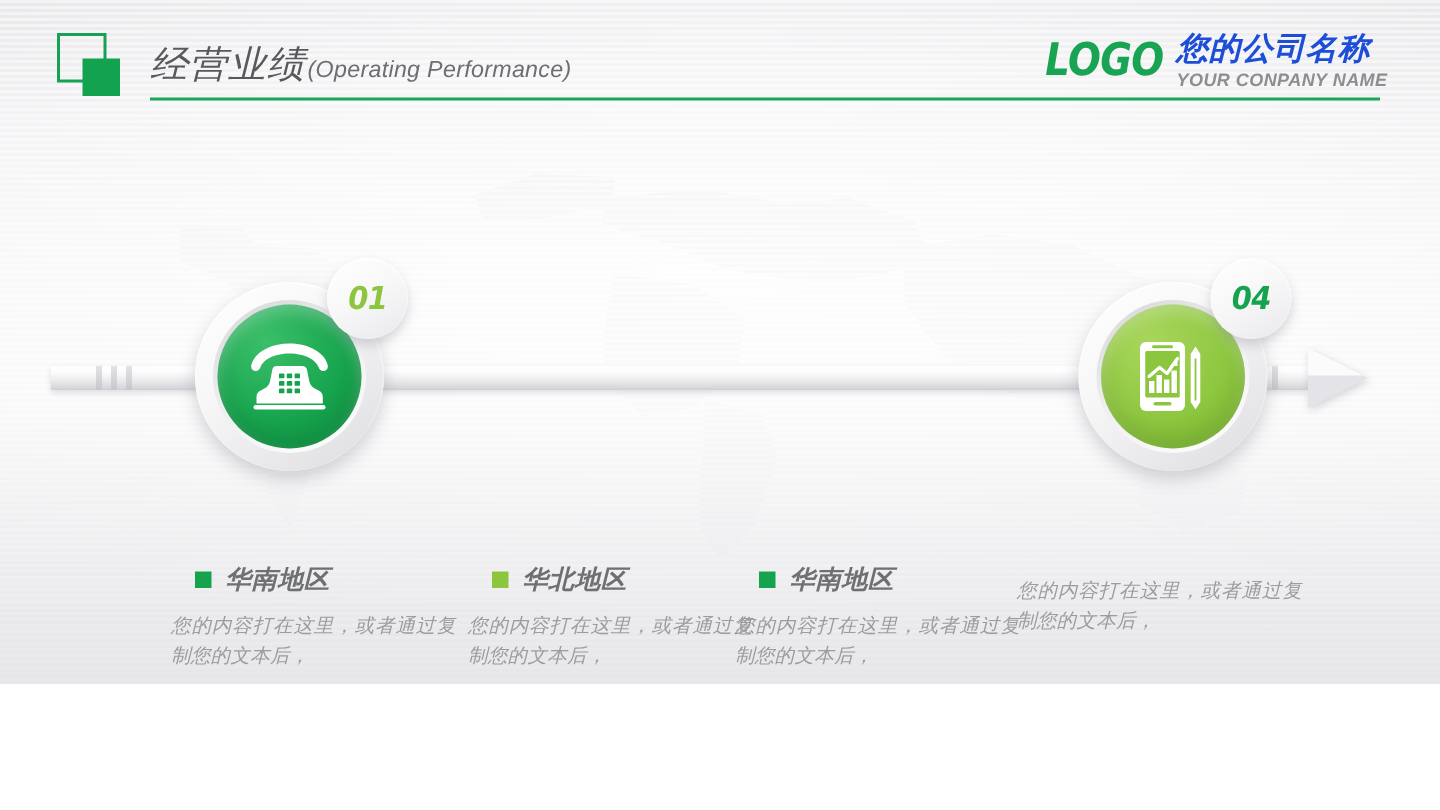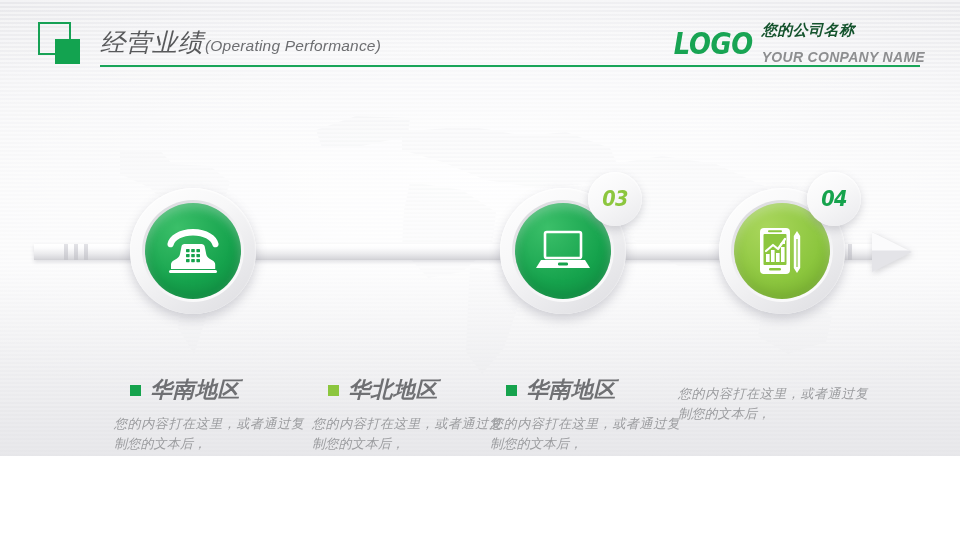--- a/index.html
+++ b/index.html
@@ -102,25 +102,25 @@
     font-family: "DejaVu Sans", sans-serif;
     font-size: 30px; font-weight: 700;
     color: #18a453;
     letter-spacing: -0.5px;
     transform: scaleX(0.86);
     transform-origin: right center;
     line-height: 1;
   }
   .brand-names { line-height: 1.08; }
   .brand-cn {
-    font-size: 15px; font-weight: 700; color: #14532d; letter-spacing: .5px;
+    font-size: 21px; font-weight: 700; color: #1d4ed8; letter-spacing: .5px;
   }
   .brand-en {
-    font-size: 14px; font-weight: 700; color: #8d8e90;
-    letter-spacing: .3px; margin-top: 12px;
+    font-size: 12px; font-weight: 700; color: #8d8e90;
+    letter-spacing: .3px; margin-top: 2px;
   }
 
   
   .timeline {
     position: absolute; left: 34px; top: 238px;
     width: 892px; height: 26px;
   }
   .bar-body {
     position: absolute; left: 0; top: 6px;
     width: 838px; height: 16px;
@@ -201,21 +201,21 @@
   .caption {
     position: absolute;
     width: 190px;
   }
   .cap-head {
     display: flex; align-items: center; gap: 9px;
     margin-left: 16px;
   }
   .cap-bullet { width: 11px; height: 11px; flex: 0 0 auto; }
   .cap-title {
-    font-size: 22px; font-weight: 700; color: #6f7073; letter-spacing: .5px;
+    font-size: 17px; font-weight: 700; color: #6f7073; letter-spacing: .5px;
   }
   .cap-body {
     margin-top: 9px;
     font-size: 13px;
     line-height: 1.55;
     color: #9b9c9f;
     text-align: justify;
     letter-spacing: .2px;
   }
 </style>
@@ -296,37 +296,26 @@
           <rect x="20" y="27" width="3.6" height="3.2" rx="0.6"></rect>
           <rect x="25.2" y="27" width="3.6" height="3.2" rx="0.6"></rect>
           <rect x="30.4" y="27" width="3.6" height="3.2" rx="0.6"></rect>
           <rect x="20" y="32" width="3.6" height="3.2" rx="0.6"></rect>
           <rect x="25.2" y="32" width="3.6" height="3.2" rx="0.6"></rect>
           <rect x="30.4" y="32" width="3.6" height="3.2" rx="0.6"></rect>
         </g>
         <rect x="3" y="43" width="48" height="3" rx="1.5" fill="#ffffff"></rect>
       </svg>
     </div>
-  </div>
-
-
-  <div class="node" style="left:500px; top:188px">
-    <div class="ring"></div>
-    <div class="ring-inner-shade"></div>
-    <div class="disc" style="background:radial-gradient(circle at 34% 26%, #3bbf69 0%, #16a34d 58%, #0f8f42 100%)">
-      <svg width="56" height="44" viewBox="0 0 56 44">
-        <rect x="10" y="3" width="36" height="26" rx="1.8" fill="none" stroke="#ffffff" stroke-width="2.6"></rect>
-        <path d="M6,31 h44 l5,8 H1 Z" fill="#ffffff"></path>
-        <rect x="23" y="33.4" width="10" height="3.2" rx="1.4" fill="#16a34d"></rect>
-      </svg>
-    </div>
     <div class="badge">
-      <span style="color:#8cc63e">03</span>
-    </div>
-  </div>
+      <span style="color:#8cc63e">01</span>
+    </div>
+  </div>
+
+
 
   <div class="node" style="left:719px; top:188px">
     <div class="ring"></div>
     <div class="ring-inner-shade"></div>
     <div class="disc" style="background:radial-gradient(circle at 34% 26%, #a9d65c 0%, #8cc63e 58%, #77b32e 100%)">
       <svg width="52" height="52" viewBox="0 0 52 52">
         <rect x="4" y="3" width="30" height="46" rx="4" fill="#ffffff"></rect>
         <rect x="7.5" y="9" width="23" height="31" rx="1" fill="#8cc63e"></rect>
         <g fill="#ffffff">
           <rect x="10" y="29" width="3.6" height="8"></rect>

